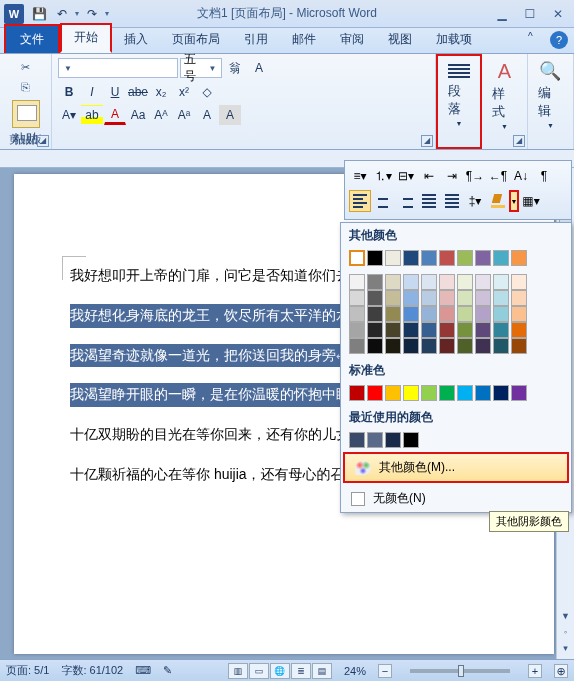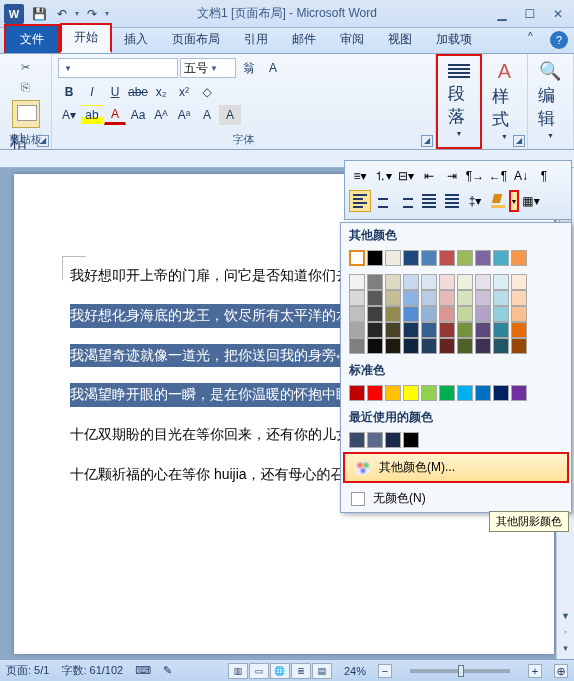--- a/index.html
+++ b/index.html
@@ -27,29 +27,29 @@
   
   .ribbon { height: 96px; background: linear-gradient(#f3f7fc,#e3edf9); border-bottom:1px solid #8aa6c9; display:flex; }
   .group { border-right:1px solid #c5d5ea; padding:4px 6px 2px; display:flex; flex-direction:column; position:relative;}
   .group-label { position:absolute; bottom:2px; left:0; right:0; text-align:center; color:#3a5a86; font-size:11px;}
   .group-dialog { position:absolute; bottom:2px; right:2px; width:12px; height:12px; border:1px solid #7a9ac4; font-size:8px; text-align:center; line-height:10px; color:#3a5a86; cursor:pointer;}
 
   .clip-group { width:52px; align-items:center; }
   .big-btn { display:flex; flex-direction:column; align-items:center; gap:2px; padding:2px 4px; cursor:pointer;}
   .big-btn .ic { width:28px; height:28px; background:#f5e6b3; border:1px solid #c0a94b; position:relative;}
   .big-btn .ic::after{content:"";position:absolute;left:4px;top:4px;width:18px;height:14px;background:#fff;border:1px solid #999;}
-  .big-btn span{font-size:17px;color:#1f3b63;}
+  .big-btn span{font-size:13px;color:#1f3b63;}
   .mini-row { display:flex; gap:2px; margin-bottom:2px;}
   .mini-ic{width:18px;height:18px;border:1px solid transparent;display:flex;align-items:center;justify-content:center;cursor:pointer;color:#3a5a86;font-size:11px;}
 
   .font-group { flex:1; }
   .font-row1 { display:flex; gap:2px; margin-bottom:4px; align-items:center;}
   .font-combo { height:20px; border:1px solid #a7bdd9; background:#fff; display:flex; align-items:center; padding:0 3px; }
   .font-name { width:120px; }
-  .font-size { width:56px; }
+  .font-size { width:42px; }
   .dd { width:12px; text-align:center; color:#3a5a86; font-size:8px;}
   .ic-btn { width:22px; height:20px; border:1px solid transparent; display:flex; align-items:center; justify-content:center; cursor:pointer; color:#1f3b63; font-size:12px;}
   .font-row2, .font-row3 { display:flex; gap:1px; margin-bottom:3px; flex-wrap:wrap;}
 
   .para-group { width:46px; border:2px solid #d11; align-items:center;}
   .para-lines{width:22px;height:18px;display:flex;flex-direction:column;gap:2px;justify-content:center;}
   .para-lines i{display:block;height:2px;background:#1f3b63;}
 
   .style-group, .edit-group { width:46px; align-items:center;}
 
@@ -185,21 +185,20 @@
     <div class="font-row3">
       <div class="ic-btn">A▾</div>
       <div class="ic-btn" style="background:linear-gradient(transparent 60%,#ff0 60%)">ab</div>
       <div class="ic-btn" style="color:#c00;border-bottom:3px solid #c00">A</div>
       <div class="ic-btn">Aa</div>
       <div class="ic-btn">Aᴬ</div>
       <div class="ic-btn">Aᵃ</div>
       <div class="ic-btn">A</div>
       <div class="ic-btn" style="background:#ddd">A</div>
     </div>
-    <div class="group-label">字体</div>
     <div class="group-dialog">◢</div>
   </div>
 
   <div class="group para-group">
     <div class="big-btn">
       <div class="para-lines">
           <i></i>
           <i></i>
           <i></i>
           <i></i>

